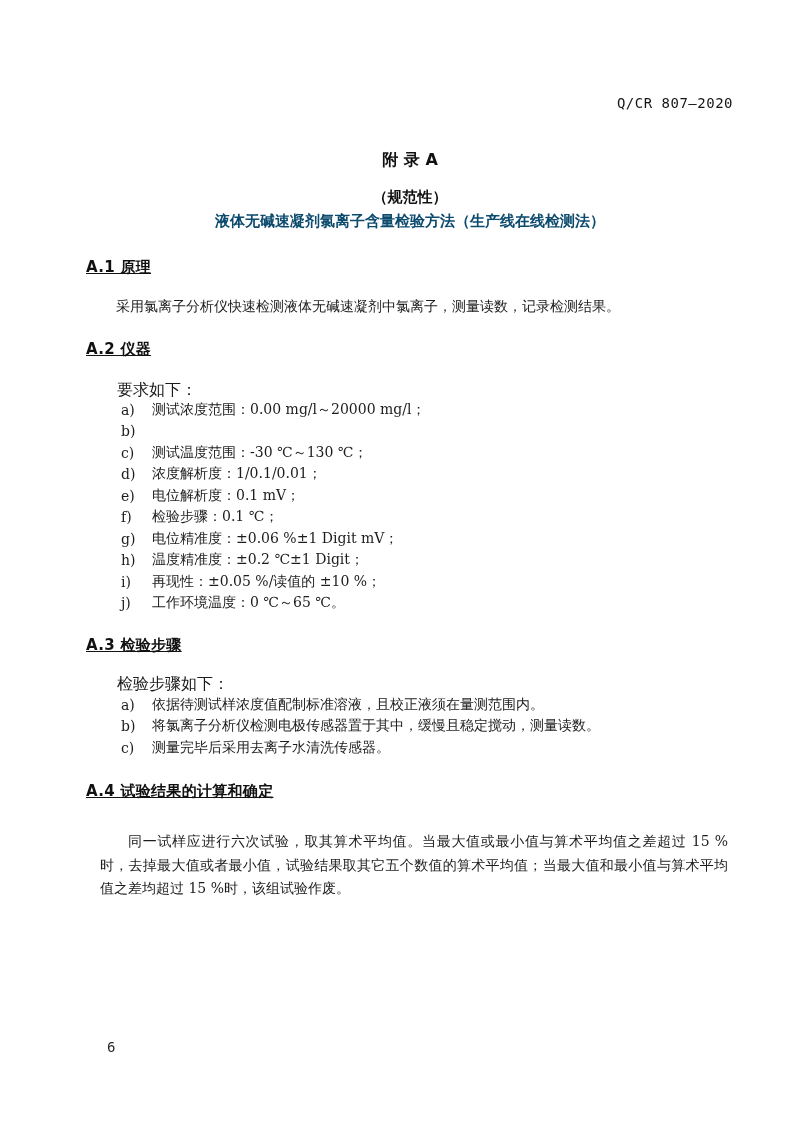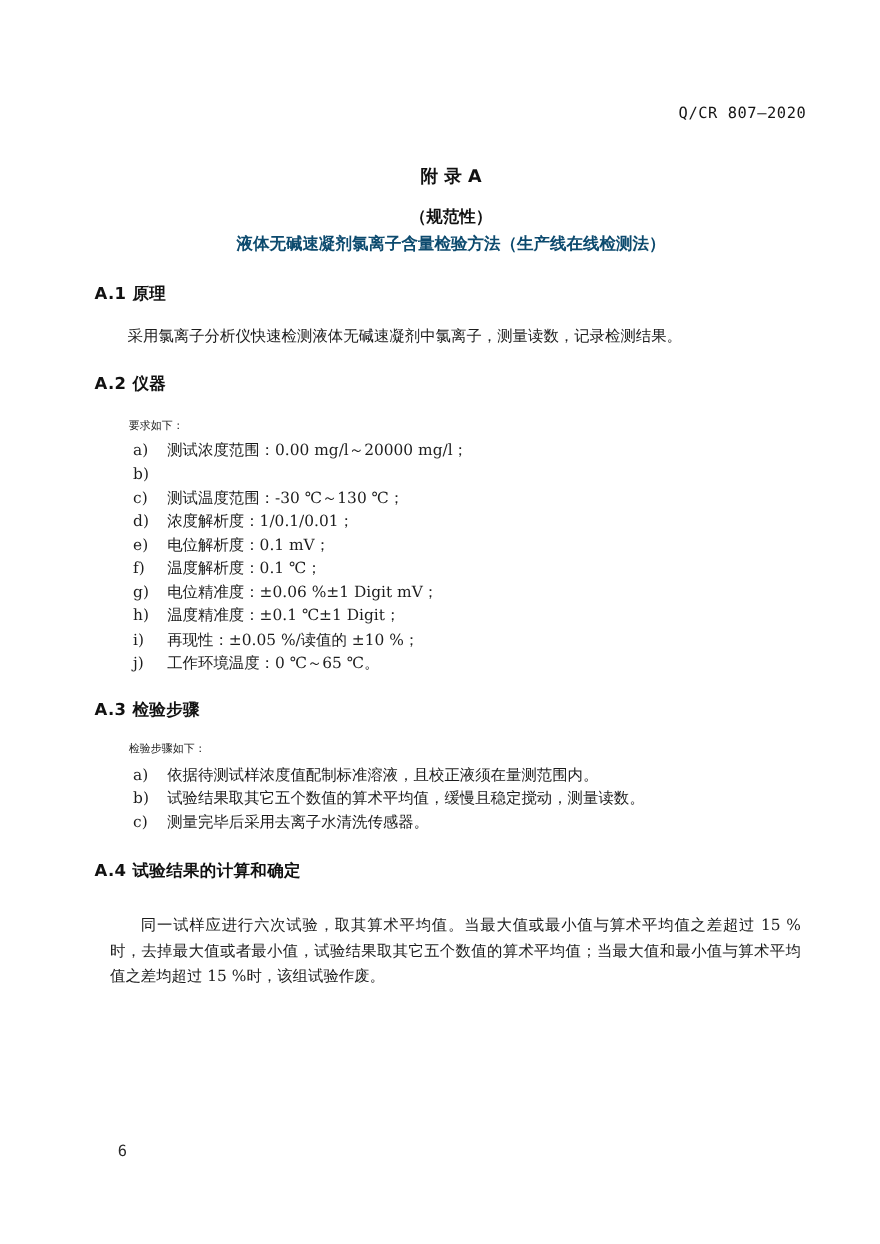--- a/index.html
+++ b/index.html
@@ -25,33 +25,33 @@
     font-weight:bold; font-size:15px; color:#111;
   }
   .t-name {
     position:absolute; top:212px; left:0; width:100%; text-align:center;
     font-family:"DejaVu Sans","Liberation Sans",sans-serif;
     font-weight:bold; font-size:15px; color:#0c4a6e;
   }
   .sec-h {
     position:absolute; left:86px; margin:0;
     font-family:"DejaVu Sans","Liberation Sans",sans-serif;
-    font-weight:bold; font-size:15px; color:#111; letter-spacing:0.3px;
+    font-weight:bold; font-size:15px; color:#111; letter-spacing:0.3px;text-decoration:underline;
   }
   .para {
     position:absolute; left:88px; width:628px; margin:0;
     font-size:14px; line-height:22px; text-indent:2em; color:#1c1c1c;
   }
   .para-just {
     position:absolute; left:88px; width:628px; margin:12px;
     font-size:14px; line-height:23.5px; text-indent:2em;
     text-align:justify; color:#1c1c1c;
   }
   .lead {
-    position:absolute; left:117px; font-size:10px; color:#1c1c1c;
+    position:absolute; left:117px; font-size:16px; color:#1c1c1c;
   }
   .list { position:absolute; left:121px; }
   .li {
     display:flex; height:21.5px; align-items:center;
     font-size:14px; color:#1c1c1c; white-space:nowrap;
   }
   .li-label { flex:0 0 31px; width:31px; }
   .page-num {
     position:absolute; top:1039px; left:107px;
     font-family:"DejaVu Sans Mono","Liberation Mono",monospace;
@@ -89,50 +89,50 @@
     <div class="li">
       <span class="li-label">d)</span>
       <span class="li-text">浓度解析度：1/0.1/0.01；</span>
     </div>
     <div class="li">
       <span class="li-label">e)</span>
       <span class="li-text">电位解析度：0.1 mV；</span>
     </div>
     <div class="li">
       <span class="li-label">f)</span>
-      <span class="li-text">温度解析度：0.1 ℃；</span>
+      <span class="li-text">检验步骤：0.1 ℃；</span>
     </div>
     <div class="li">
       <span class="li-label">g)</span>
       <span class="li-text">电位精准度：±0.06 %±1 Digit mV；</span>
     </div>
     <div class="li">
       <span class="li-label">h)</span>
-      <span class="li-text">温度精准度：±0.1 ℃±1 Digit；</span>
+      <span class="li-text">温度精准度：±0.2 ℃±1 Digit；</span>
     </div>
     <div class="li">
       <span class="li-label">i)</span>
       <span class="li-text">再现性：±0.05 %/读值的 ±10 %；</span>
     </div>
     <div class="li">
       <span class="li-label">j)</span>
       <span class="li-text">工作环境温度：0 ℃～65 ℃。</span>
     </div>
   </div>
 
   <h2 class="sec-h" style="top:636px">A.3 检验步骤</h2>
   <div class="lead" style="top:674px">检验步骤如下：</div>
   <div class="list" style="top:694px">
     <div class="li">
       <span class="li-label">a)</span>
       <span class="li-text">依据待测试样浓度值配制标准溶液，且校正液须在量测范围内。</span>
     </div>
     <div class="li">
       <span class="li-label">b)</span>
-      <span class="li-text">试验结果取其它五个数值的算术平均值，缓慢且稳定搅动，测量读数。</span>
+      <span class="li-text">将氯离子分析仪检测电极传感器置于其中，缓慢且稳定搅动，测量读数。</span>
     </div>
     <div class="li">
       <span class="li-label">c)</span>
       <span class="li-text">测量完毕后采用去离子水清洗传感器。</span>
     </div>
   </div>
 
   <h2 class="sec-h" style="top:782px">A.4 试验结果的计算和确定</h2>
   <p class="para-just" style="top:818px">同一试样应进行六次试验，取其算术平均值。当最大值或最小值与算术平均值之差超过 15 %时，去掉最大值或者最小值，试验结果取其它五个数值的算术平均值；当最大值和最小值与算术平均值之差均超过 15 %时，该组试验作废。</p>
 

